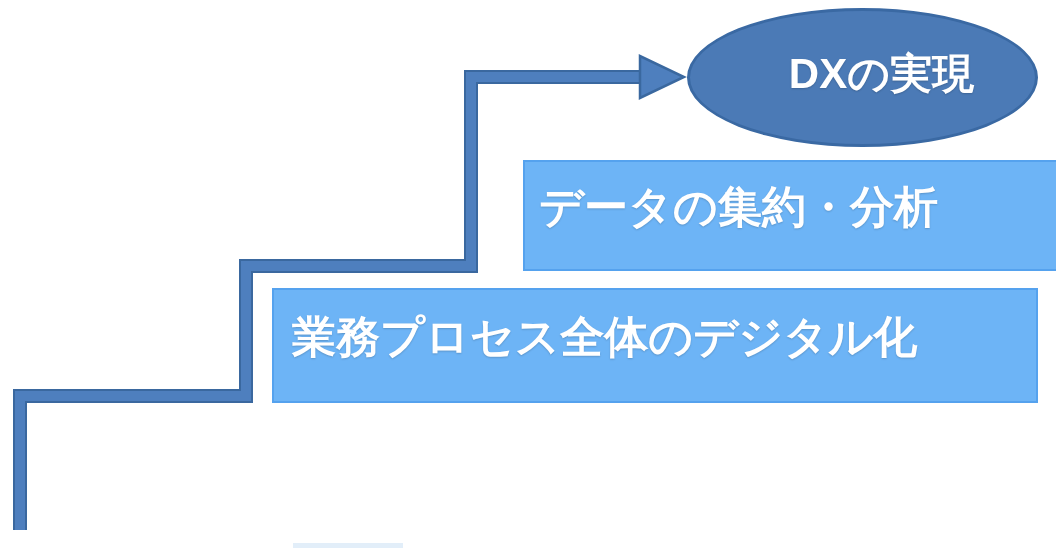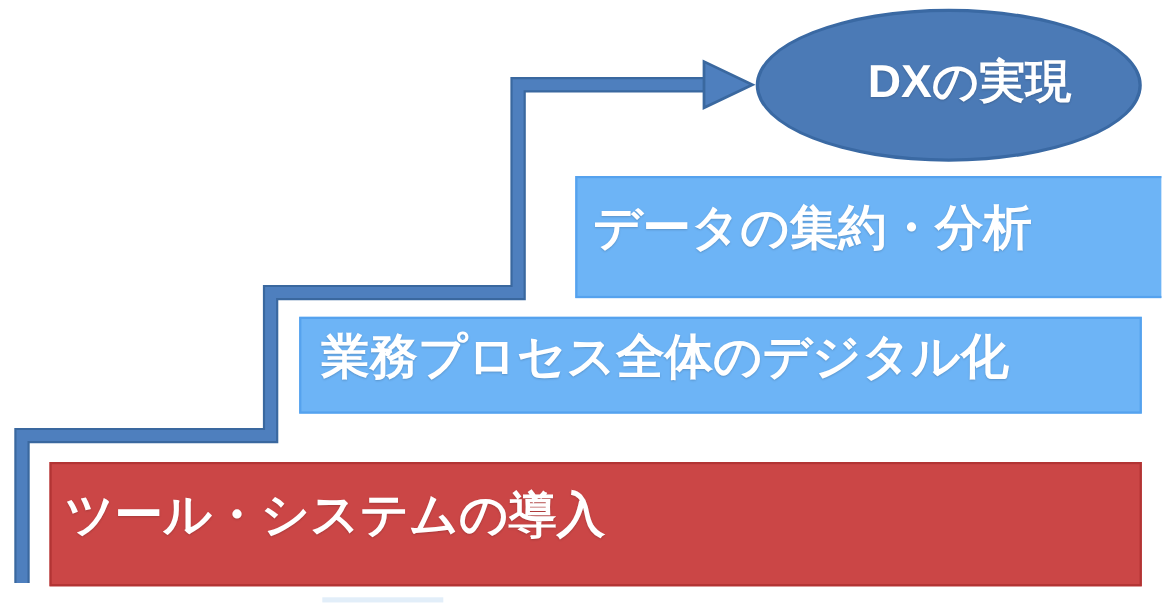--- a/index.html
+++ b/index.html
@@ -68,21 +68,21 @@
     left: 523px;
     top: 160px;
     width: 538px;
     height: 111px;
     padding-left: 14px;
   }
   .bar-mid {
     left: 272px;
     top: 288px;
     width: 766px;
-    height: 88px;
+    height: 115px;
     padding-left: 18px;
   }
   .bar-bottom {
     left: 45px;
     top: 420px;
     width: 993px;
     height: 113px;
     background: #cb4646;
     border: 2px solid #b23434;
     padding-left: 12px;
@@ -112,19 +112,16 @@
   </div>
 
   <div class="bar bar-blue bar-top">
     <span class="bar-label">データの集約・分析</span>
   </div>
 
   <div class="bar bar-blue bar-mid">
     <span class="bar-label">業務プロセス全体のデジタル化</span>
   </div>
 
-  <div class="bar bar-bottom">
-    <span class="bar-label">ツール・システムの導入</span>
-  </div>
 
   <div class="partial-shape"></div>
 
 </div>
 
 </body></html>

